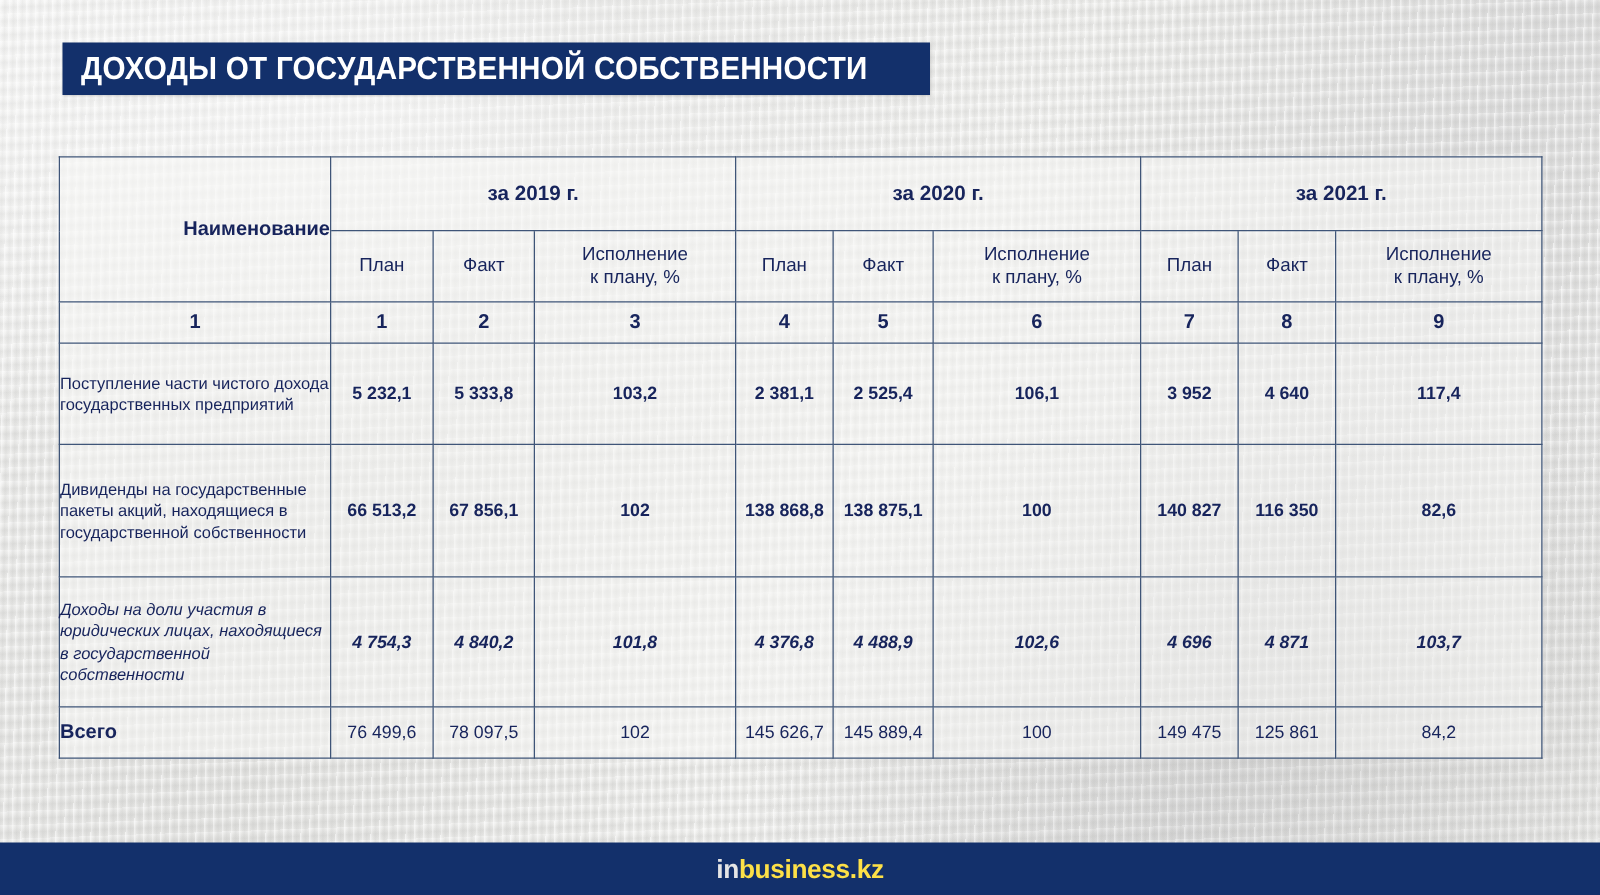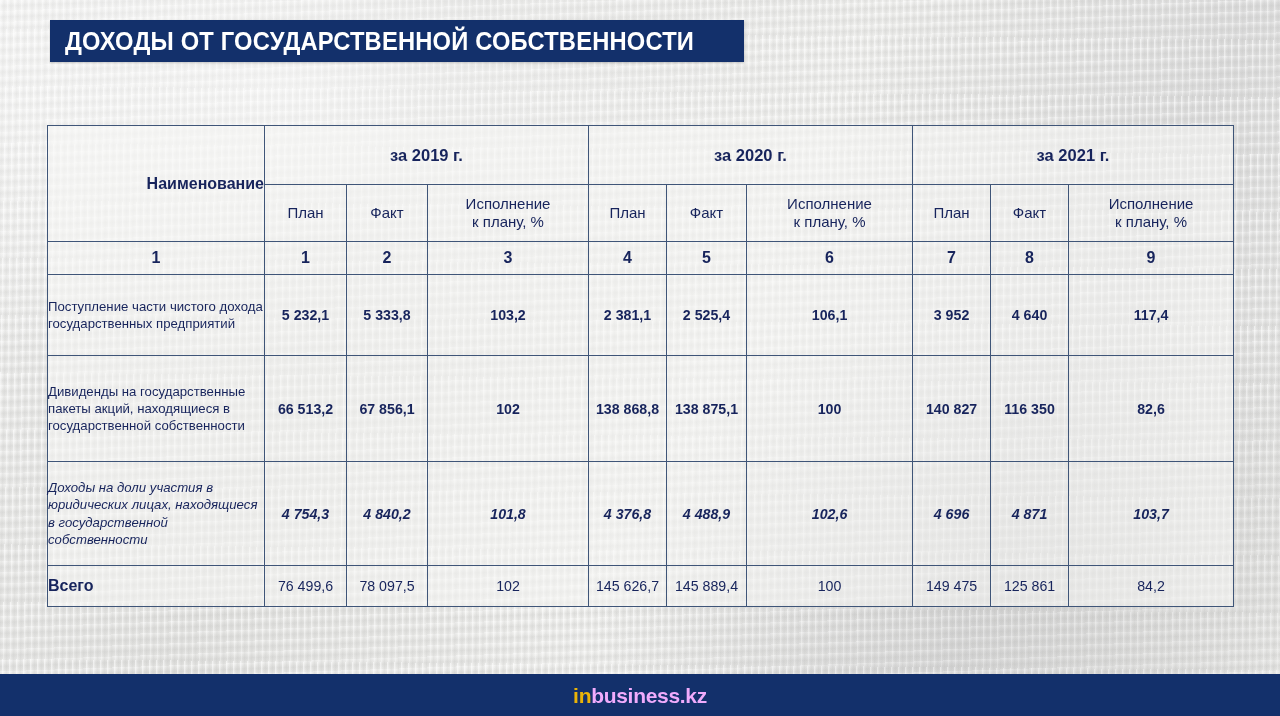--- a/index.html
+++ b/index.html
@@ -40,21 +40,21 @@
     background:
       radial-gradient(ellipse 900px 420px at 22% 12%, rgba(255,255,255,0.55), rgba(255,255,255,0) 70%),
       radial-gradient(ellipse 700px 380px at 85% 80%, rgba(160,160,158,0.18), rgba(255,255,255,0) 72%);
     pointer-events: none;
   }
 
   
   .title-banner {
     position: absolute;
     left: 50px;
-    top: 20px;
+    top: 34px;
     width: 694px;
     height: 42px;
     background: #13306b;
     display: flex;
     align-items: center;
     box-shadow: 0 1px 2px rgba(0,0,0,0.20);
   }
   .title-banner .title-text {
     color: #ffffff;
     font-size: 25.5px;
@@ -167,22 +167,22 @@
     justify-content: center;
   }
   .logo {
     font-size: 21px;
     font-weight: bold;
     letter-spacing: -0.3px;
     line-height: 1;
     display: flex;
     align-items: baseline;
   }
-  .logo .logo-in { color: #eab308; }
-  .logo .logo-rest { color: #f0abfc; }
+  .logo .logo-in { color: #e5e5e5; }
+  .logo .logo-rest { color: #fde047; }
 </style>
 </head>
 <body>
 
 <div class="page"></div>
 
 <div class="title-banner">
   <div class="title-text">ДОХОДЫ ОТ ГОСУДАРСТВЕННОЙ СОБСТВЕННОСТИ</div>
 </div>
 

